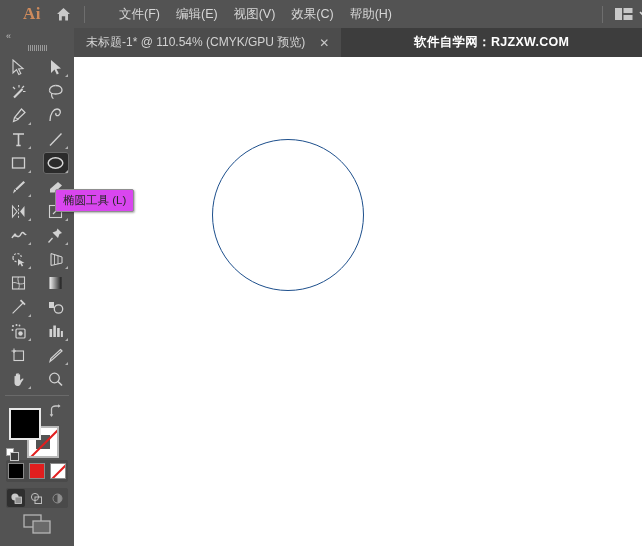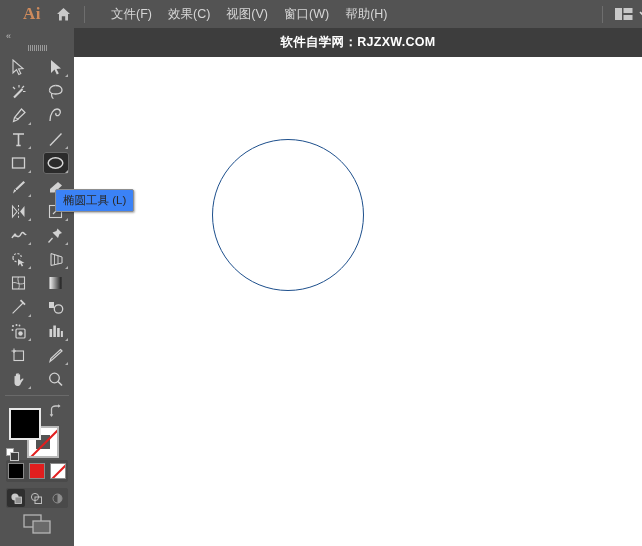--- a/index.html
+++ b/index.html
@@ -14,21 +14,21 @@
     position:absolute;left:16px;top:0;width:642px;height:28px;
     background:#535353;display:flex;align-items:center;
   }
   #ai-logo{
     width:32px;height:28px;display:flex;align-items:center;justify-content:center;
     color:#cf8b5c;font-size:17px;font-weight:bold;letter-spacing:.5px;
     font-family:"Liberation Serif","DejaVu Serif",serif;
   }
   #home-btn{width:30px;height:28px;display:flex;align-items:center;justify-content:center;}
   .sep-v{width:1px;height:17px;background:#6e6e6e;margin:0 6px;}
-  #menu-items{display:flex;align-items:center;margin-left:12px;}
+  #menu-items{display:flex;align-items:center;margin-left:20px;}
   .menu-item{
     color:#d6d6d6;font-size:12.5px;padding:4px 8px;white-space:nowrap;
   }
   #ws-switch{
     position:absolute;right:8px;top:0;height:28px;display:flex;align-items:center;gap:6px;
   }
 
   
   #tabbar{
     position:absolute;left:74px;top:28px;width:568px;height:29px;
@@ -124,58 +124,62 @@
     position:absolute;left:74px;top:57px;width:568px;height:489px;background:#ffffff;
   }
   #circle-shape{
     position:absolute;left:138px;top:82px;width:152px;height:152px;
     border:1.3px solid #1d4f8c;border-radius:50%;box-sizing:border-box;
   }
 
   
   #tooltip{
     position:absolute;left:55px;top:189px;height:21px;
-    background:#3b82f6;border:1px solid #8f8f8f;border-radius:2px;
+    background:#d946ef;border:1px solid #8f8f8f;border-radius:2px;
     display:flex;align-items:center;padding:0 7px;
     color:#2a2a2a;font-size:11.5px;white-space:nowrap;z-index:40;
     box-shadow:1px 1px 2px rgba(0,0,0,.3);
   }
 </style>
 </head>
 <body>
 
 <div id="menubar">
   <div id="ai-logo">Ai</div>
   <div id="home-btn">
     <svg width="17" height="17" viewBox="0 0 17 17">
         <path d="M8.5 2 L15 8 L13 8 L13 14.5 L10.2 14.5 L10.2 10.2 L6.8 10.2 L6.8 14.5 L4 14.5 L4 8 L2 8 Z" fill="#c9c9c9"></path>
       </svg>
   </div>
   <div class="sep-v"></div>
   <div id="menu-items">
     <div class="menu-item">文件(F)</div>
+    <div class="menu-item">编辑(E)</div>
+    <div class="menu-item">视图(V)</div>
     <div class="menu-item">效果(C)</div>
-    <div class="menu-item">视图(V)</div>
-    <div class="menu-item">窗口(W)</div>
     <div class="menu-item">帮助(H)</div>
   </div>
   <div id="ws-switch">
     <div class="sep-v"></div>
     <svg width="18" height="14" viewBox="0 0 18 14">
         <rect x="0" y="1" width="7" height="12" fill="#c9c9c9"></rect>
         <rect x="8.5" y="1" width="9" height="5" fill="#c9c9c9"></rect>
         <rect x="8.5" y="8" width="9" height="5" fill="#c9c9c9"></rect>
       </svg>
     <svg width="11" height="8" viewBox="0 0 11 8">
         <path d="M1 2 L5.5 6.5 L10 2" stroke="#d6d6d6" stroke-width="1.6" fill="none"></path>
       </svg>
   </div>
 </div>
 
 <div id="tabbar">
+  <div id="doc-tab">
+    <span id="doc-tab-title">未标题-1* @ 110.54% (CMYK/GPU 预览)</span>
+    <span id="doc-tab-close">✕</span>
+  </div>
   <div id="watermark">软件自学网：RJZXW.COM</div>
 </div>
 
 <div id="toolpanel">
   <div id="tool-collapse">«</div>
   <div id="tool-grip">
     <i></i>
       <i></i>
       <i></i>
       <i></i>

